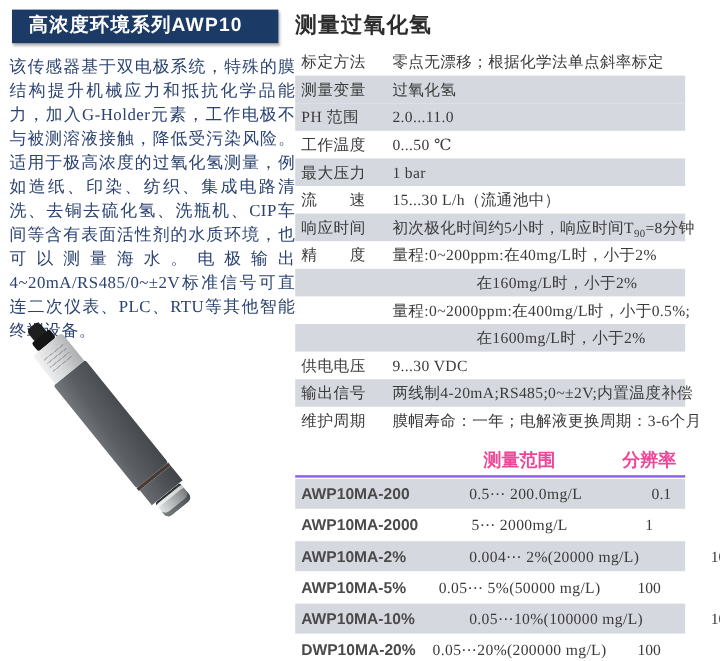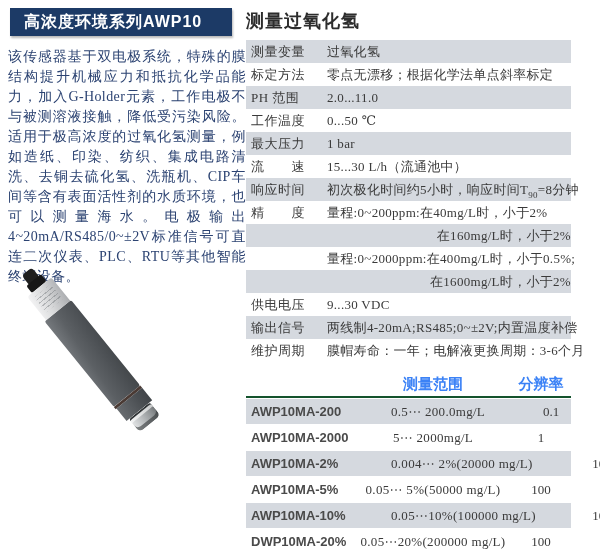--- a/index.html
+++ b/index.html
@@ -57,27 +57,27 @@
   .panel-title{
     position:absolute;left:2px;top:9px;
     font-family:"Liberation Sans",sans-serif;font-weight:bold;font-size:18px;
     color:#2d2d2d;letter-spacing:1px;
   }
   .spec-table{position:absolute;left:2px;top:40px;width:325px;}
   .spec-row{display:flex;height:23px;line-height:23px;font-size:13px;color:#3a3a3a;}
   .spec-row.shaded{background:#d5d9df;}
   .spec-label{width:76px;padding-left:5px;flex:0 0 auto;letter-spacing:0.5px;white-space:nowrap;}
   .spec-value{flex:1;letter-spacing:0.3px;white-space:nowrap;}
-  .spec-value.indent2{padding-left:70px;text-align:right;}
+  .spec-value.indent2{padding-left:70px;}
   .spec-value sub{font-size:9px;}
 
   .model-table{position:absolute;left:2px;top:372px;width:325px;}
   .model-header{
-    display:flex;height:24px;line-height:24px;border-bottom:2px solid #14532d;
-    font-family:"Liberation Sans",sans-serif;font-weight:bold;font-size:15px;color:#3b82f6;
+    display:flex;height:24px;line-height:24px;border-bottom:2px solid #8b5cf6;
+    font-family:"Liberation Sans",sans-serif;font-weight:bold;font-size:15px;color:#ec4899;
   }
   .col-model{width:100px;flex:0 0 auto;padding-left:5px;}
   .col-range{flex:1;text-align:center;}
   .col-res{width:52px;flex:0 0 auto;text-align:center;padding-right:4px;}
   .model-row{display:flex;height:25px;line-height:25px;font-size:13px;color:#3a3a3a;margin-top:1px;}
   .model-row.shaded{background:#d5d9df;gap:40px;}
   .model-row .col-model{
     font-family:"Liberation Sans",sans-serif;font-weight:bold;color:#4a4a4a;white-space:nowrap;
   }
   .model-row .col-range{letter-spacing:0.3px;white-space:nowrap;}
@@ -100,27 +100,27 @@
       <div class="probe-ring"></div>
       <div class="probe-collar"></div>
       <div class="probe-tip"></div>
     </div>
   </div>
 
   <div class="right-panel">
     <div class="panel-title">测量过氧化氢</div>
 
     <div class="spec-table" id="spec-rows">
+        <div class="spec-row">
+          <span class="spec-label">标定方法</span>
+          <span class="spec-value">零点无漂移；根据化学法单点斜率标定</span>
+        </div>
         <div class="spec-row shaded">
           <span class="spec-label">测量变量</span>
           <span class="spec-value">过氧化氢</span>
-        </div>
-        <div class="spec-row">
-          <span class="spec-label">标定方法</span>
-          <span class="spec-value">零点无漂移；根据化学法单点斜率标定</span>
         </div>
         <div class="spec-row shaded">
           <span class="spec-label">PH 范围</span>
           <span class="spec-value">2.0...11.0</span>
         </div>
         <div class="spec-row">
           <span class="spec-label">工作温度</span>
           <span class="spec-value">0...50 ℃</span>
         </div>
         <div class="spec-row shaded">

